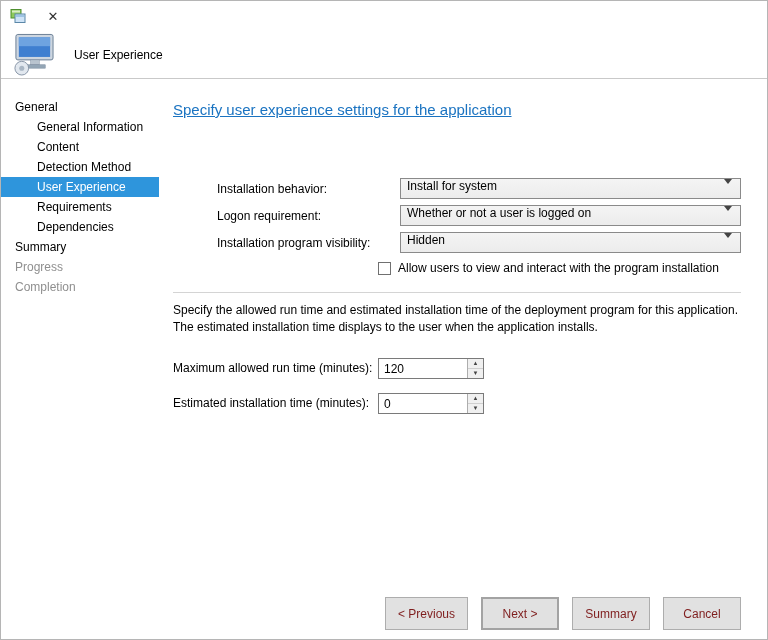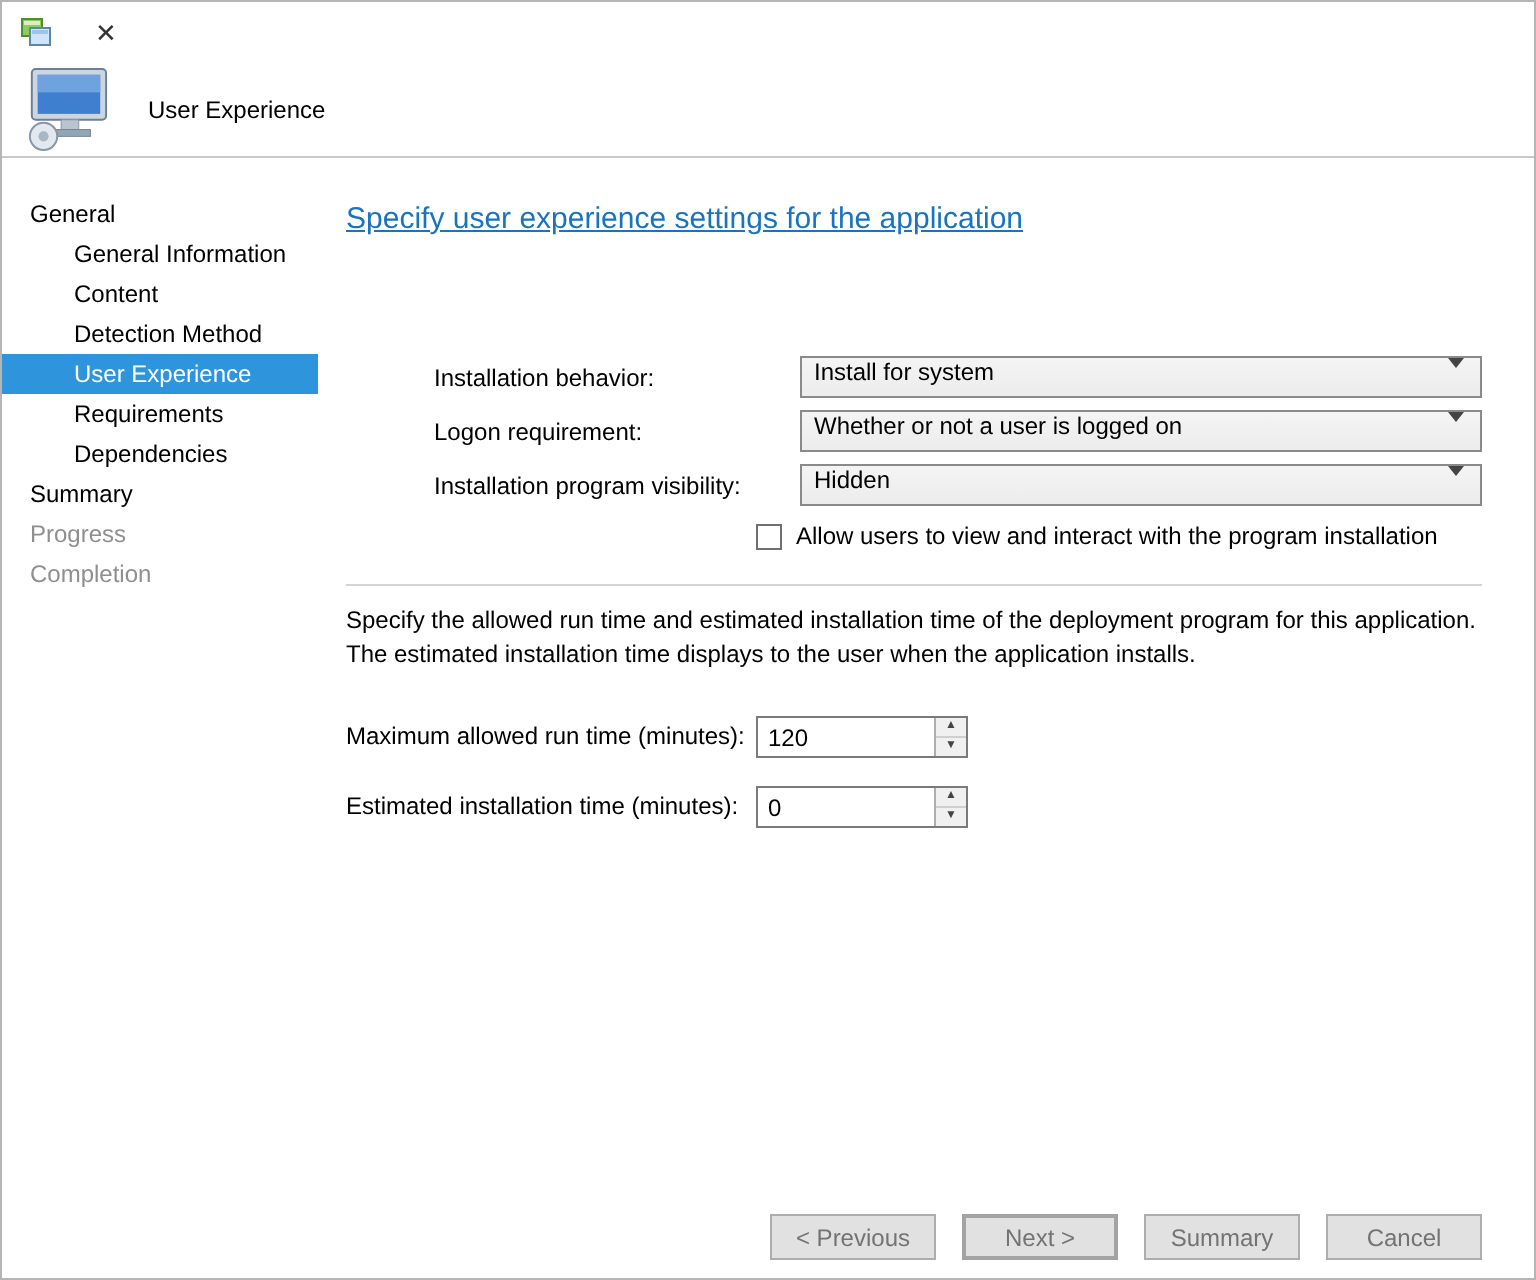--- a/index.html
+++ b/index.html
@@ -83,23 +83,23 @@
     flex: 1; border: 0; padding: 0; margin: 0;
     background: #f0f0f0; color: #444;
     font-size: 6px; line-height: 1;
     display: flex; align-items: center; justify-content: center;
     font-family: "Liberation Sans", sans-serif;
   }
   .spin-btn.up { border-bottom: 1px solid #cfcfcf; }
   
   .footer { margin-top: auto; display: flex; justify-content: flex-end; gap: 13px; padding: 10px 0 9px 0; }
   .btn {
-    height: 23px; min-width: 78px; padding: 0 12px;
+    height: 33px; min-width: 78px; padding: 0 12px;
     background: #e1e1e1; border: 1px solid #adadad;
-    font-family: "Liberation Sans", sans-serif; font-size: 12px; color: #737373;
+    font-family: "Liberation Sans", sans-serif; font-size: 12px; color: #7f1d1d;
     cursor: default;
   }
   .btn.default { border: 2px solid #a3a3a3; padding: 0 11px; }
 </style>
 </head>
 <body>
 
 <div class="window">
 
   <div class="titlebar">

